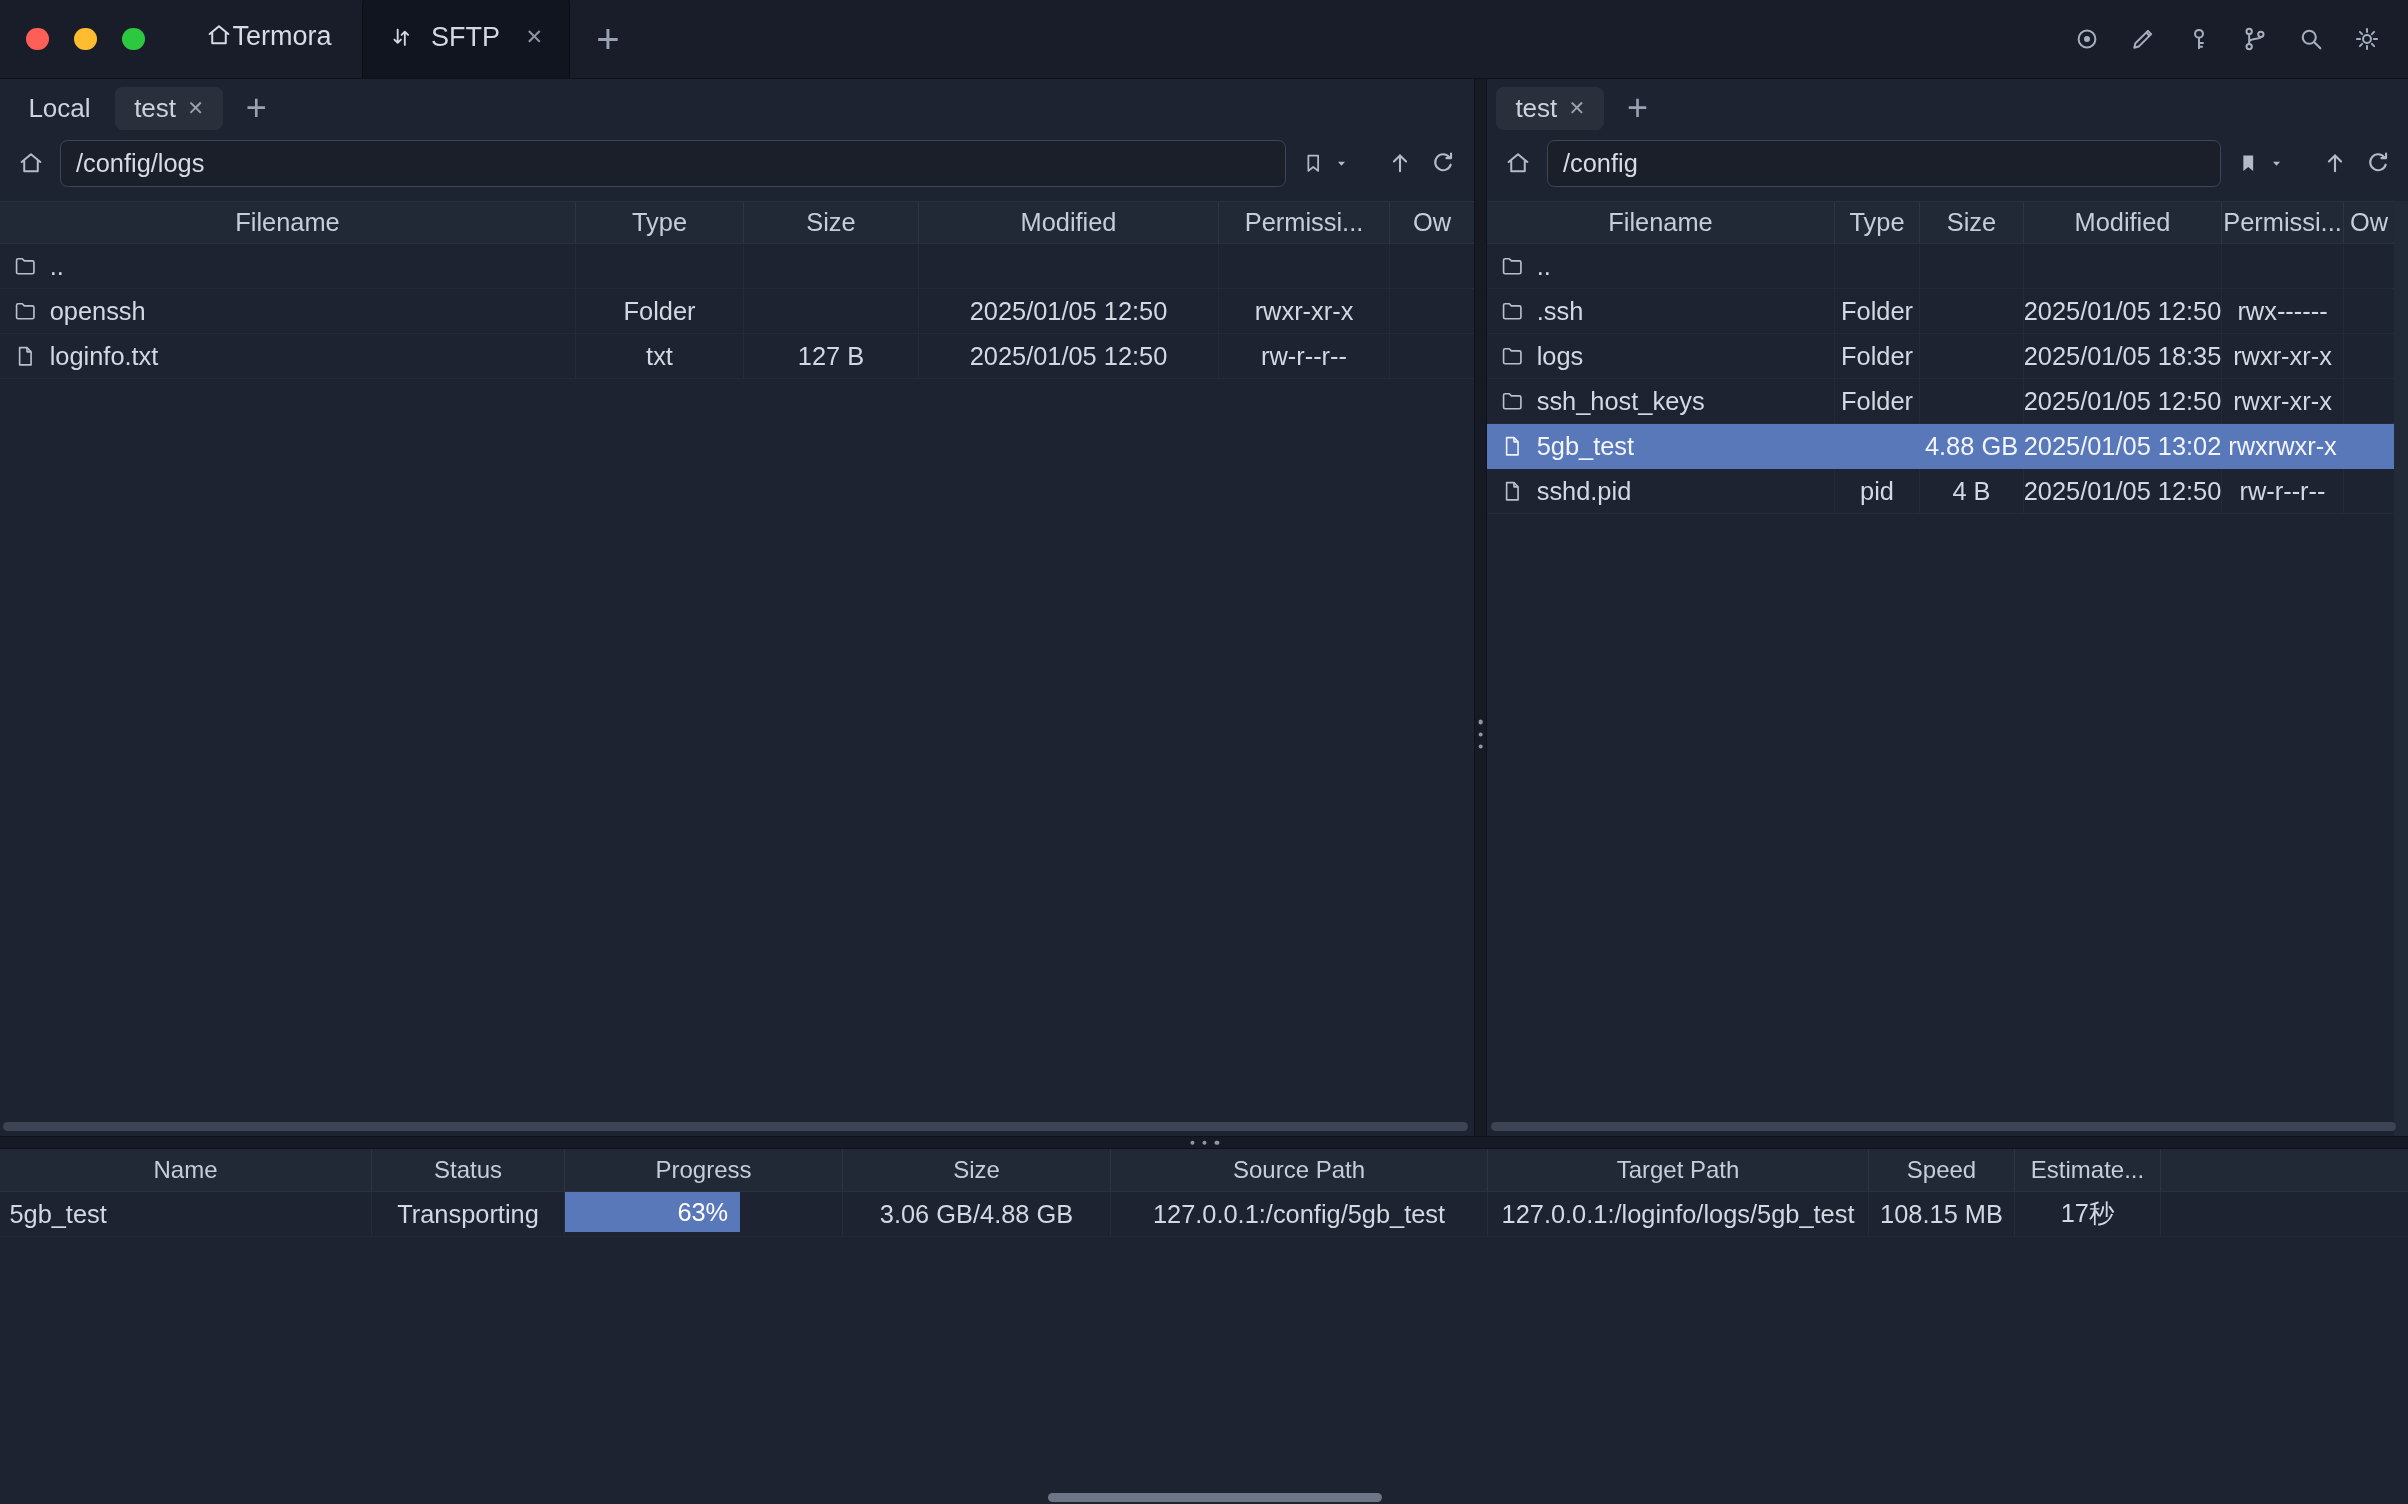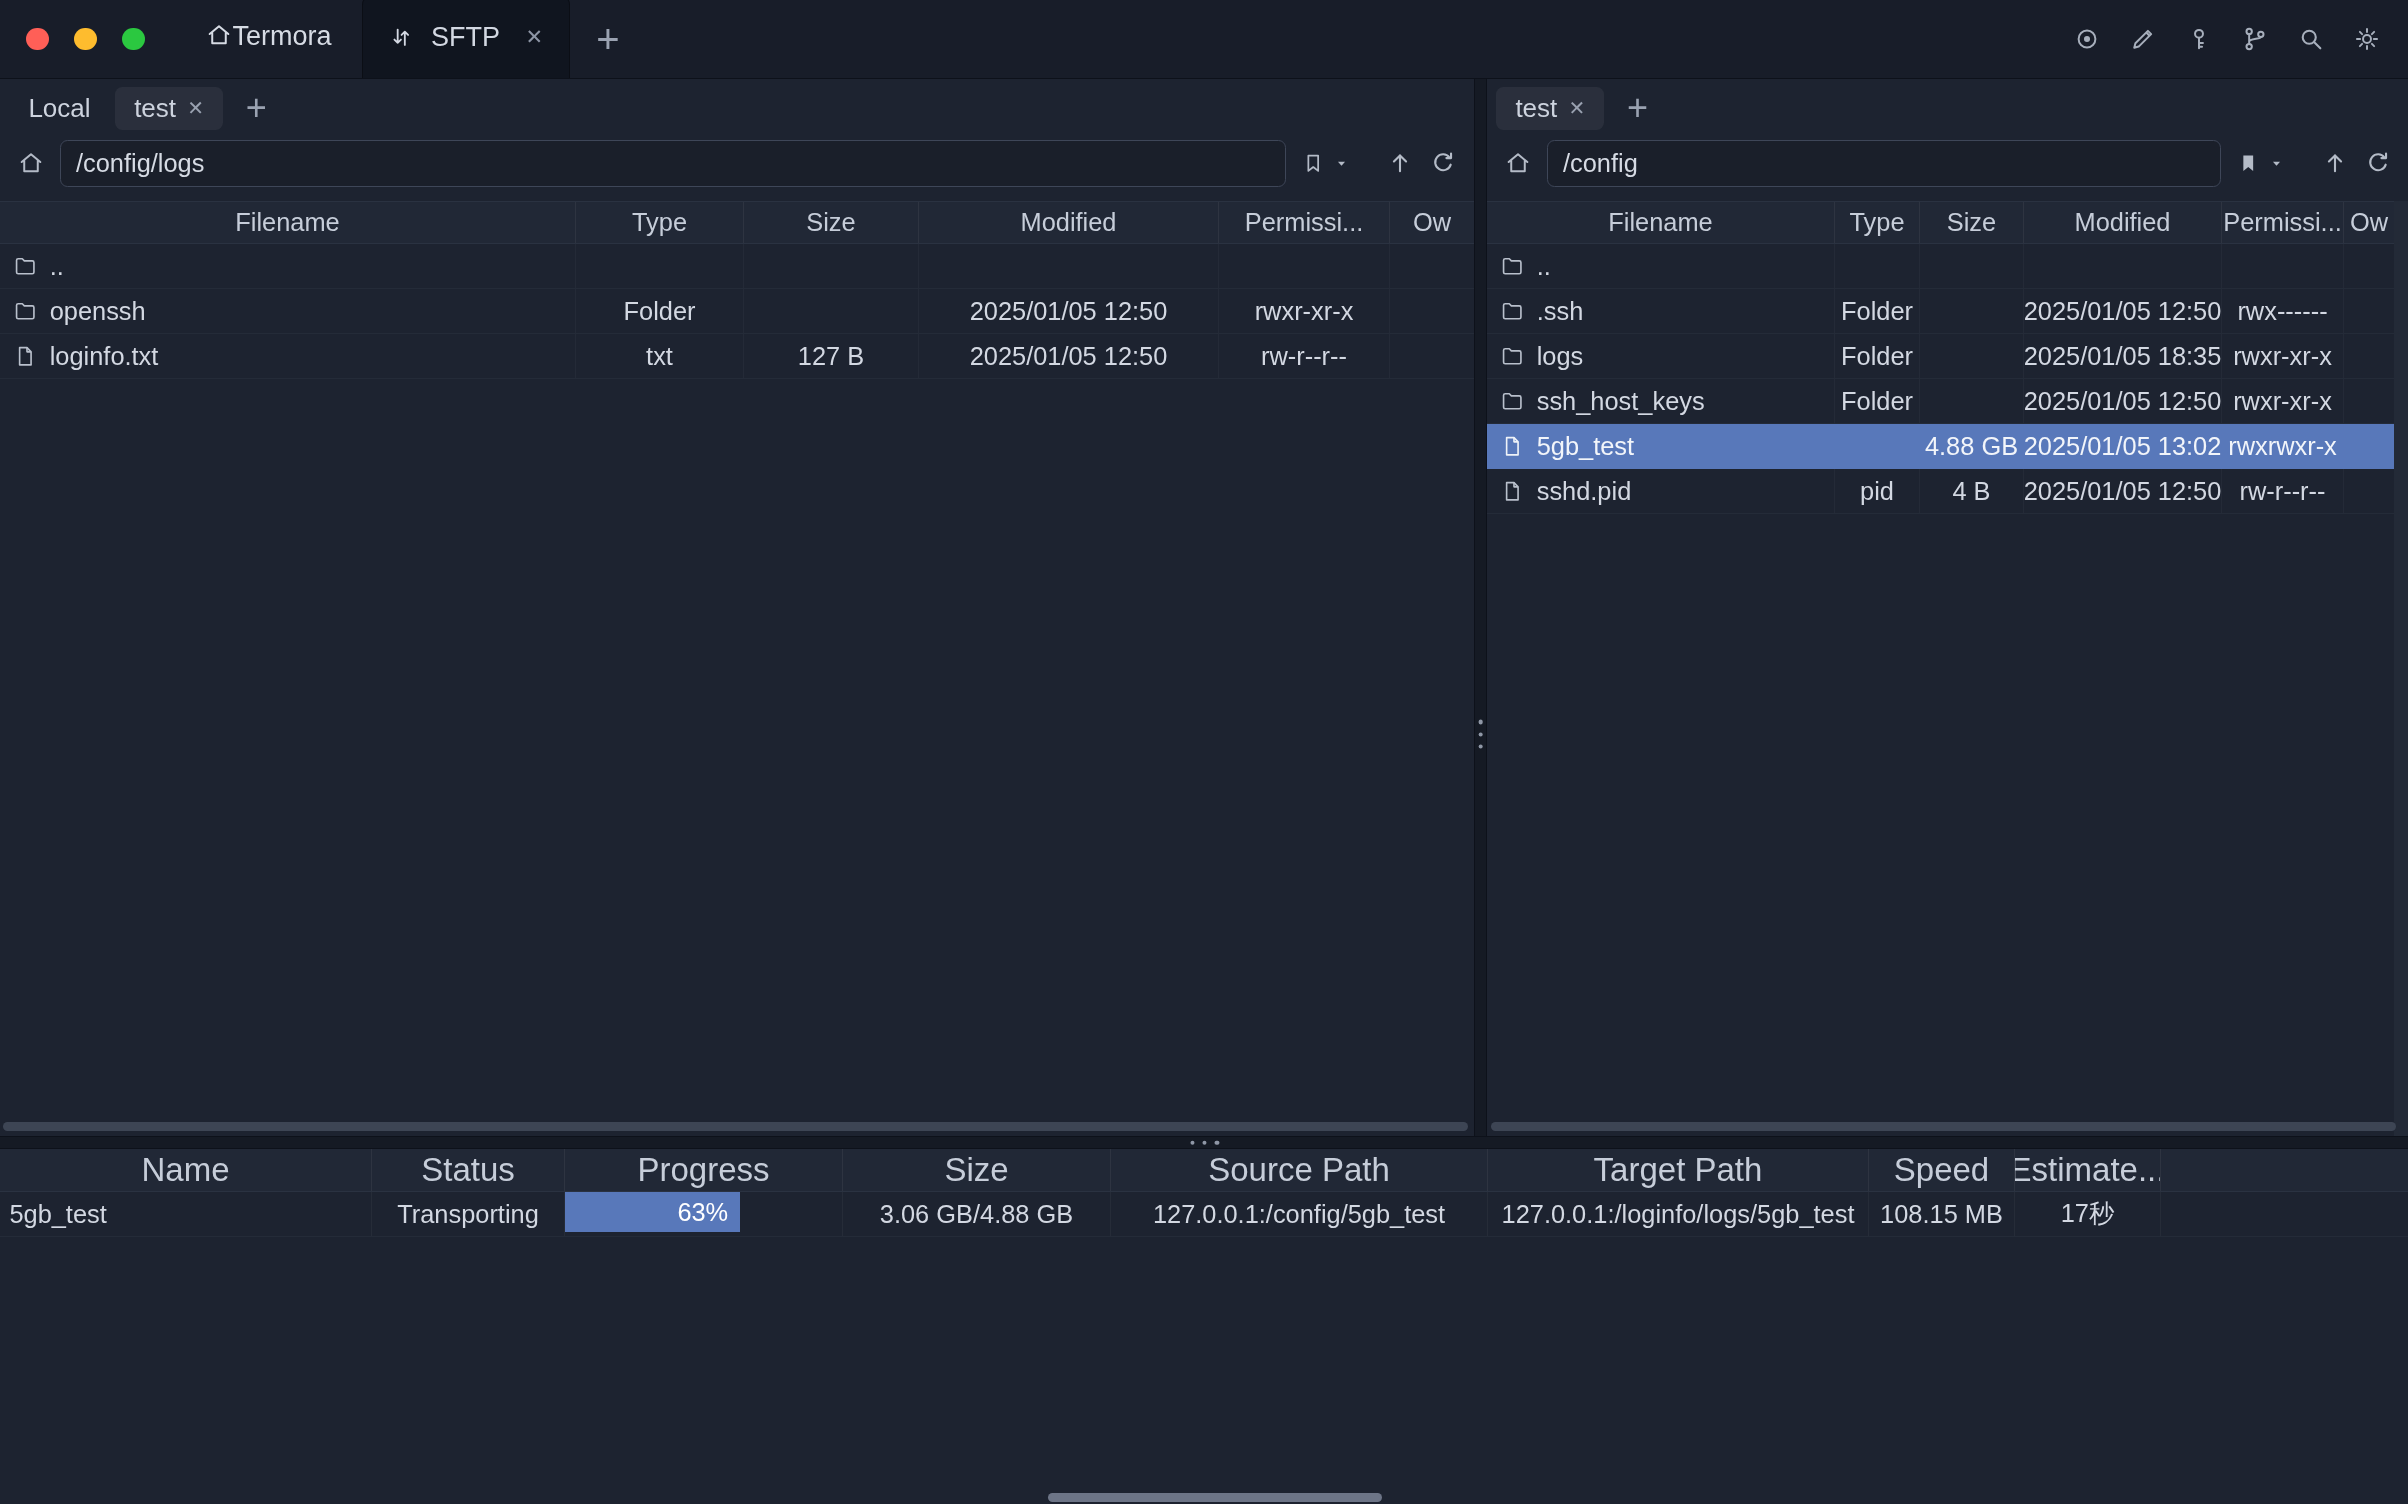--- a/index.html
+++ b/index.html
@@ -85,21 +85,21 @@
   .pane.right .hscroll .thumb { left: 3.8px; right: 13px; }
 
   
   .hsplitter { height: 13px; background: #151a24; border-top: 0.9px solid #0d111a; border-bottom: 0.9px solid #0d111a; position: relative; }
   .hsplitter .dots { position: absolute; left: 50%; top: 50%; transform: translate(-50%,-50%); display: flex; gap: 7.5px; }
 
   
   .transfers { position: relative; height: 356px; background: #1d2330; --tcols: 372px 193px 278px 268px 377px 381px 146px 146px 1fr; }
   .theader {
     height: 43px; display: grid; grid-template-columns: var(--tcols); align-items: stretch;
-    background: #212836; border-bottom: 0.9px solid #2a3241; font-size: 33px; color: #c6cdd9;
+    background: #212836; border-bottom: 0.9px solid #2a3241; font-size: 24px; color: #c6cdd9;
   }
   .theader .hcell:last-child { border-right: none; }
   .trow { height: 45px; display: grid; grid-template-columns: var(--tcols); align-items: stretch; border-bottom: 0.9px solid #242b38; font-size: 25.4px; }
   .trow .cell { display: flex; align-items: center; justify-content: center; border-right: 0.9px solid rgba(255,255,255,0.045); white-space: nowrap; overflow: hidden; }
   .trow .cell:last-child { border-right: none; }
   .trow .cell.tname { justify-content: flex-start; padding-left: 9.4px; }
   .trow .cell.progress { position: relative; padding: 0; }
   .pfill {
     position: absolute; left: 0; top: 0; bottom: 4px; background: var(--accent);
     display: flex; align-items: center; justify-content: flex-end; padding-right: 11.3px; color: #ffffff;

